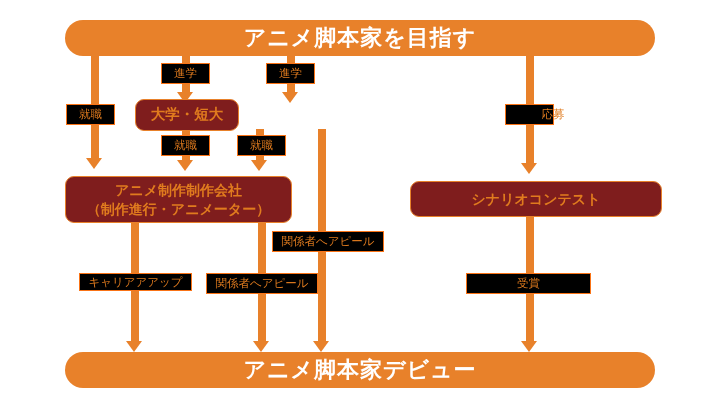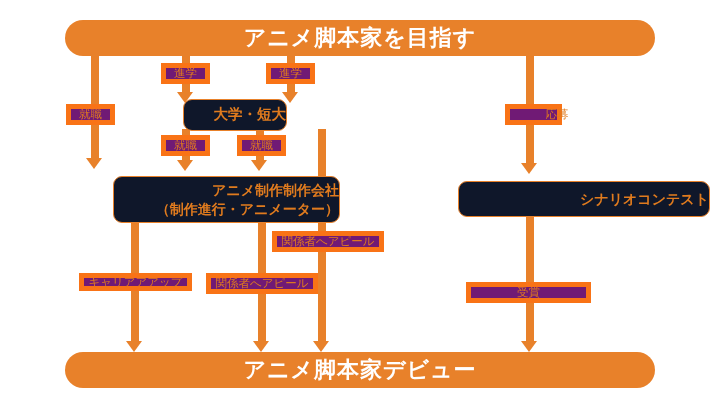--- a/index.html
+++ b/index.html
@@ -6,29 +6,29 @@
   body{width:720px;height:405px;overflow:hidden;
        font-family:"DejaVu Sans","Liberation Sans",sans-serif;}
   #stage{position:relative;width:720px;height:405px;background:#fff;}
 
   
   .banner{position:absolute;background:#e8812a;border-radius:22px;
           display:flex;align-items:center;justify-content:center;
           color:#ffffff;font-weight:bold;font-size:22px;letter-spacing:1px;z-index:5;}
 
   
-  .node{position:absolute;background:#0f172a;border:1.5px solid #e8812a;
+  .node{position:absolute;background:#7f1d1d;border:1.5px solid #e8812a;
         border-radius:9px;display:flex;flex-direction:column;
-        align-items:flex-end;justify-content:center;
-        color:#e07b1e;font-weight:bold;font-size:14px;line-height:1.35;z-index:5;margin-left:48px;}
+        align-items:center;justify-content:center;
+        color:#e07b1e;font-weight:bold;font-size:14px;line-height:1.35;z-index:5;}
   .node.small{font-size:14.5px;}
   .node span{display:block;white-space:nowrap;}
 
   
-  .elabel{position:absolute;background:#701a75;border:5px solid #f97316;
+  .elabel{position:absolute;background:#000000;border:1px solid #f97316;
           display:flex;align-items:center;justify-content:center;
           color:#e07b1e;font-size:11.5px;white-space:nowrap;z-index:6;
           box-sizing:border-box;}
 
   
   .line{position:absolute;background:#e8812a;width:7px;z-index:2;}
   .head{position:absolute;width:0;height:0;z-index:3;
         border-left:8.5px solid transparent;border-right:8.5px solid transparent;
         border-top:11px solid #e8812a;}
 </style>
@@ -86,19 +86,19 @@
   <div class="line" style="left:526px;top:56px;width:8px;height:110px;"></div>
   <div class="head" style="left:521px;top:163px;"></div>
   <div class="elabel" style="left:505px;top:104px;width:49px;height:21px;padding-left:47px;">応募</div>
 
   <div class="node" style="left:410px;top:181px;width:250px;height:34px;">
     <span>シナリオコンテスト</span>
   </div>
 
   <div class="line" style="left:526px;top:215px;width:8px;height:130px;"></div>
   <div class="head" style="left:521px;top:341px;"></div>
-  <div class="elabel" style="left:466px;top:282px;width:125px;height:21px;">受賞</div>
+  <div class="elabel" style="left:466px;top:273px;width:125px;height:21px;">受賞</div>
 
   <div class="banner" style="left:65px;top:352px;width:590px;height:36px;">
     <span>アニメ脚本家デビュー</span>
   </div>
 
 </div>
 
 </body></html>

